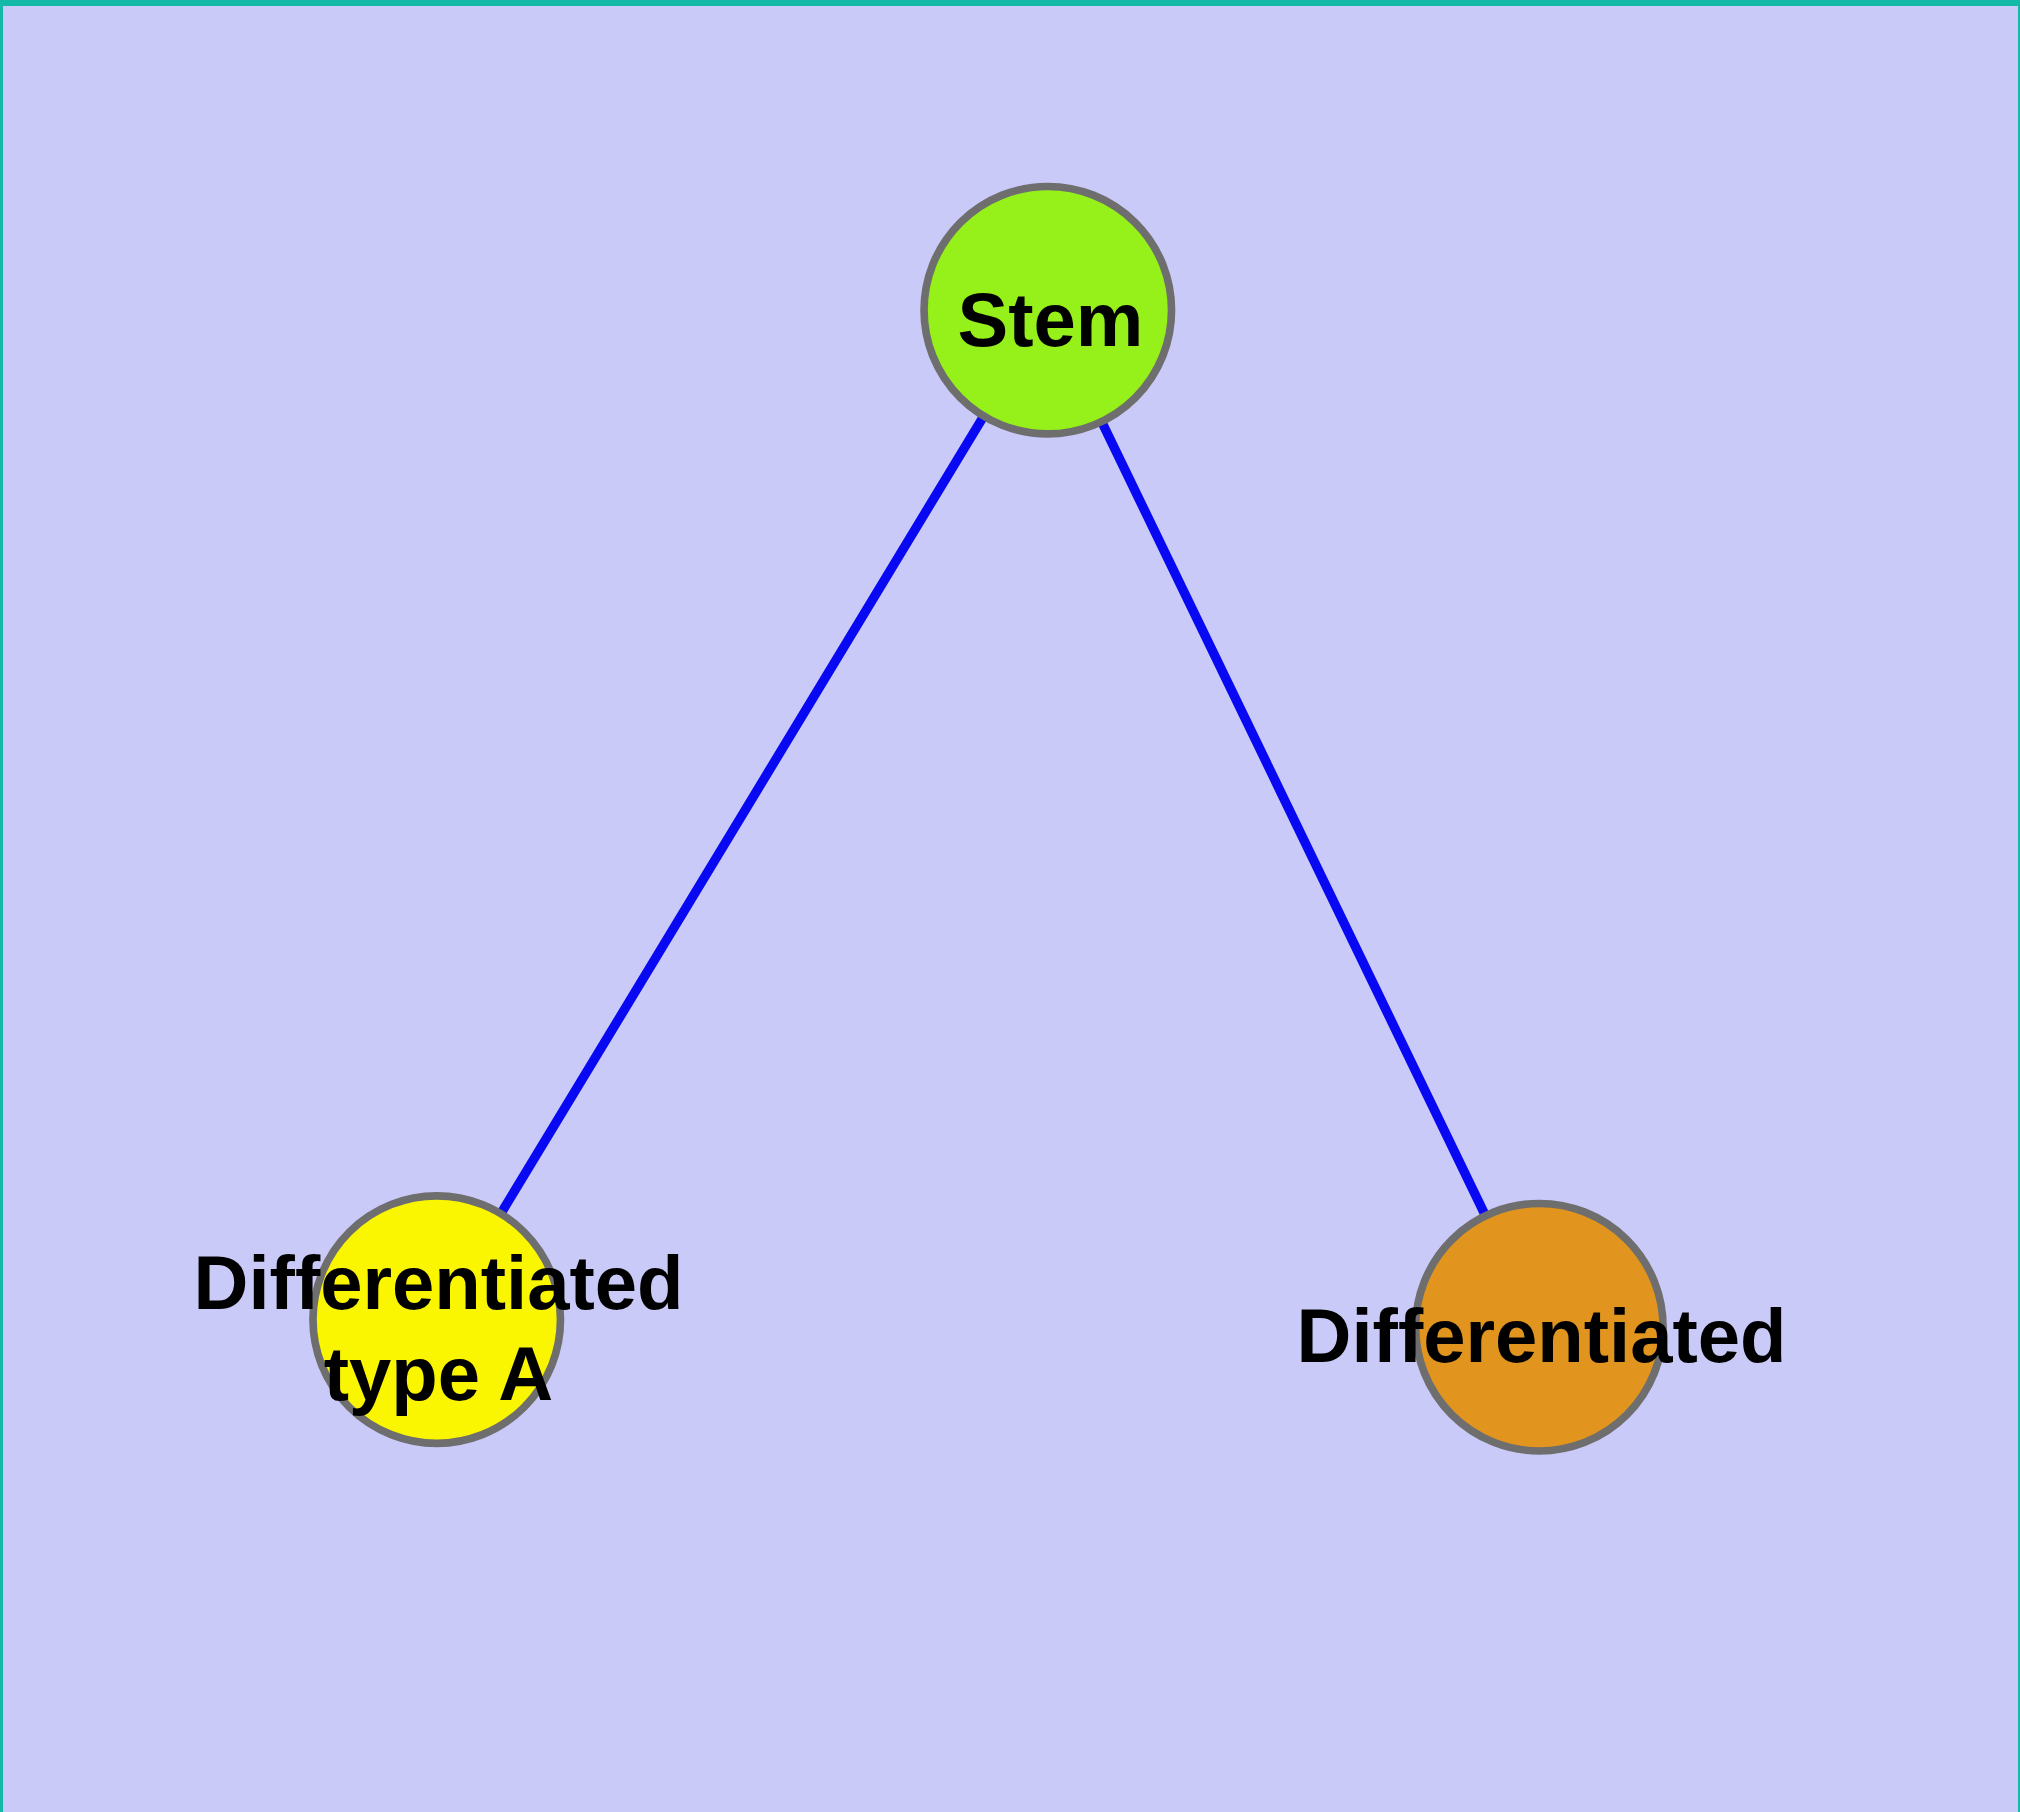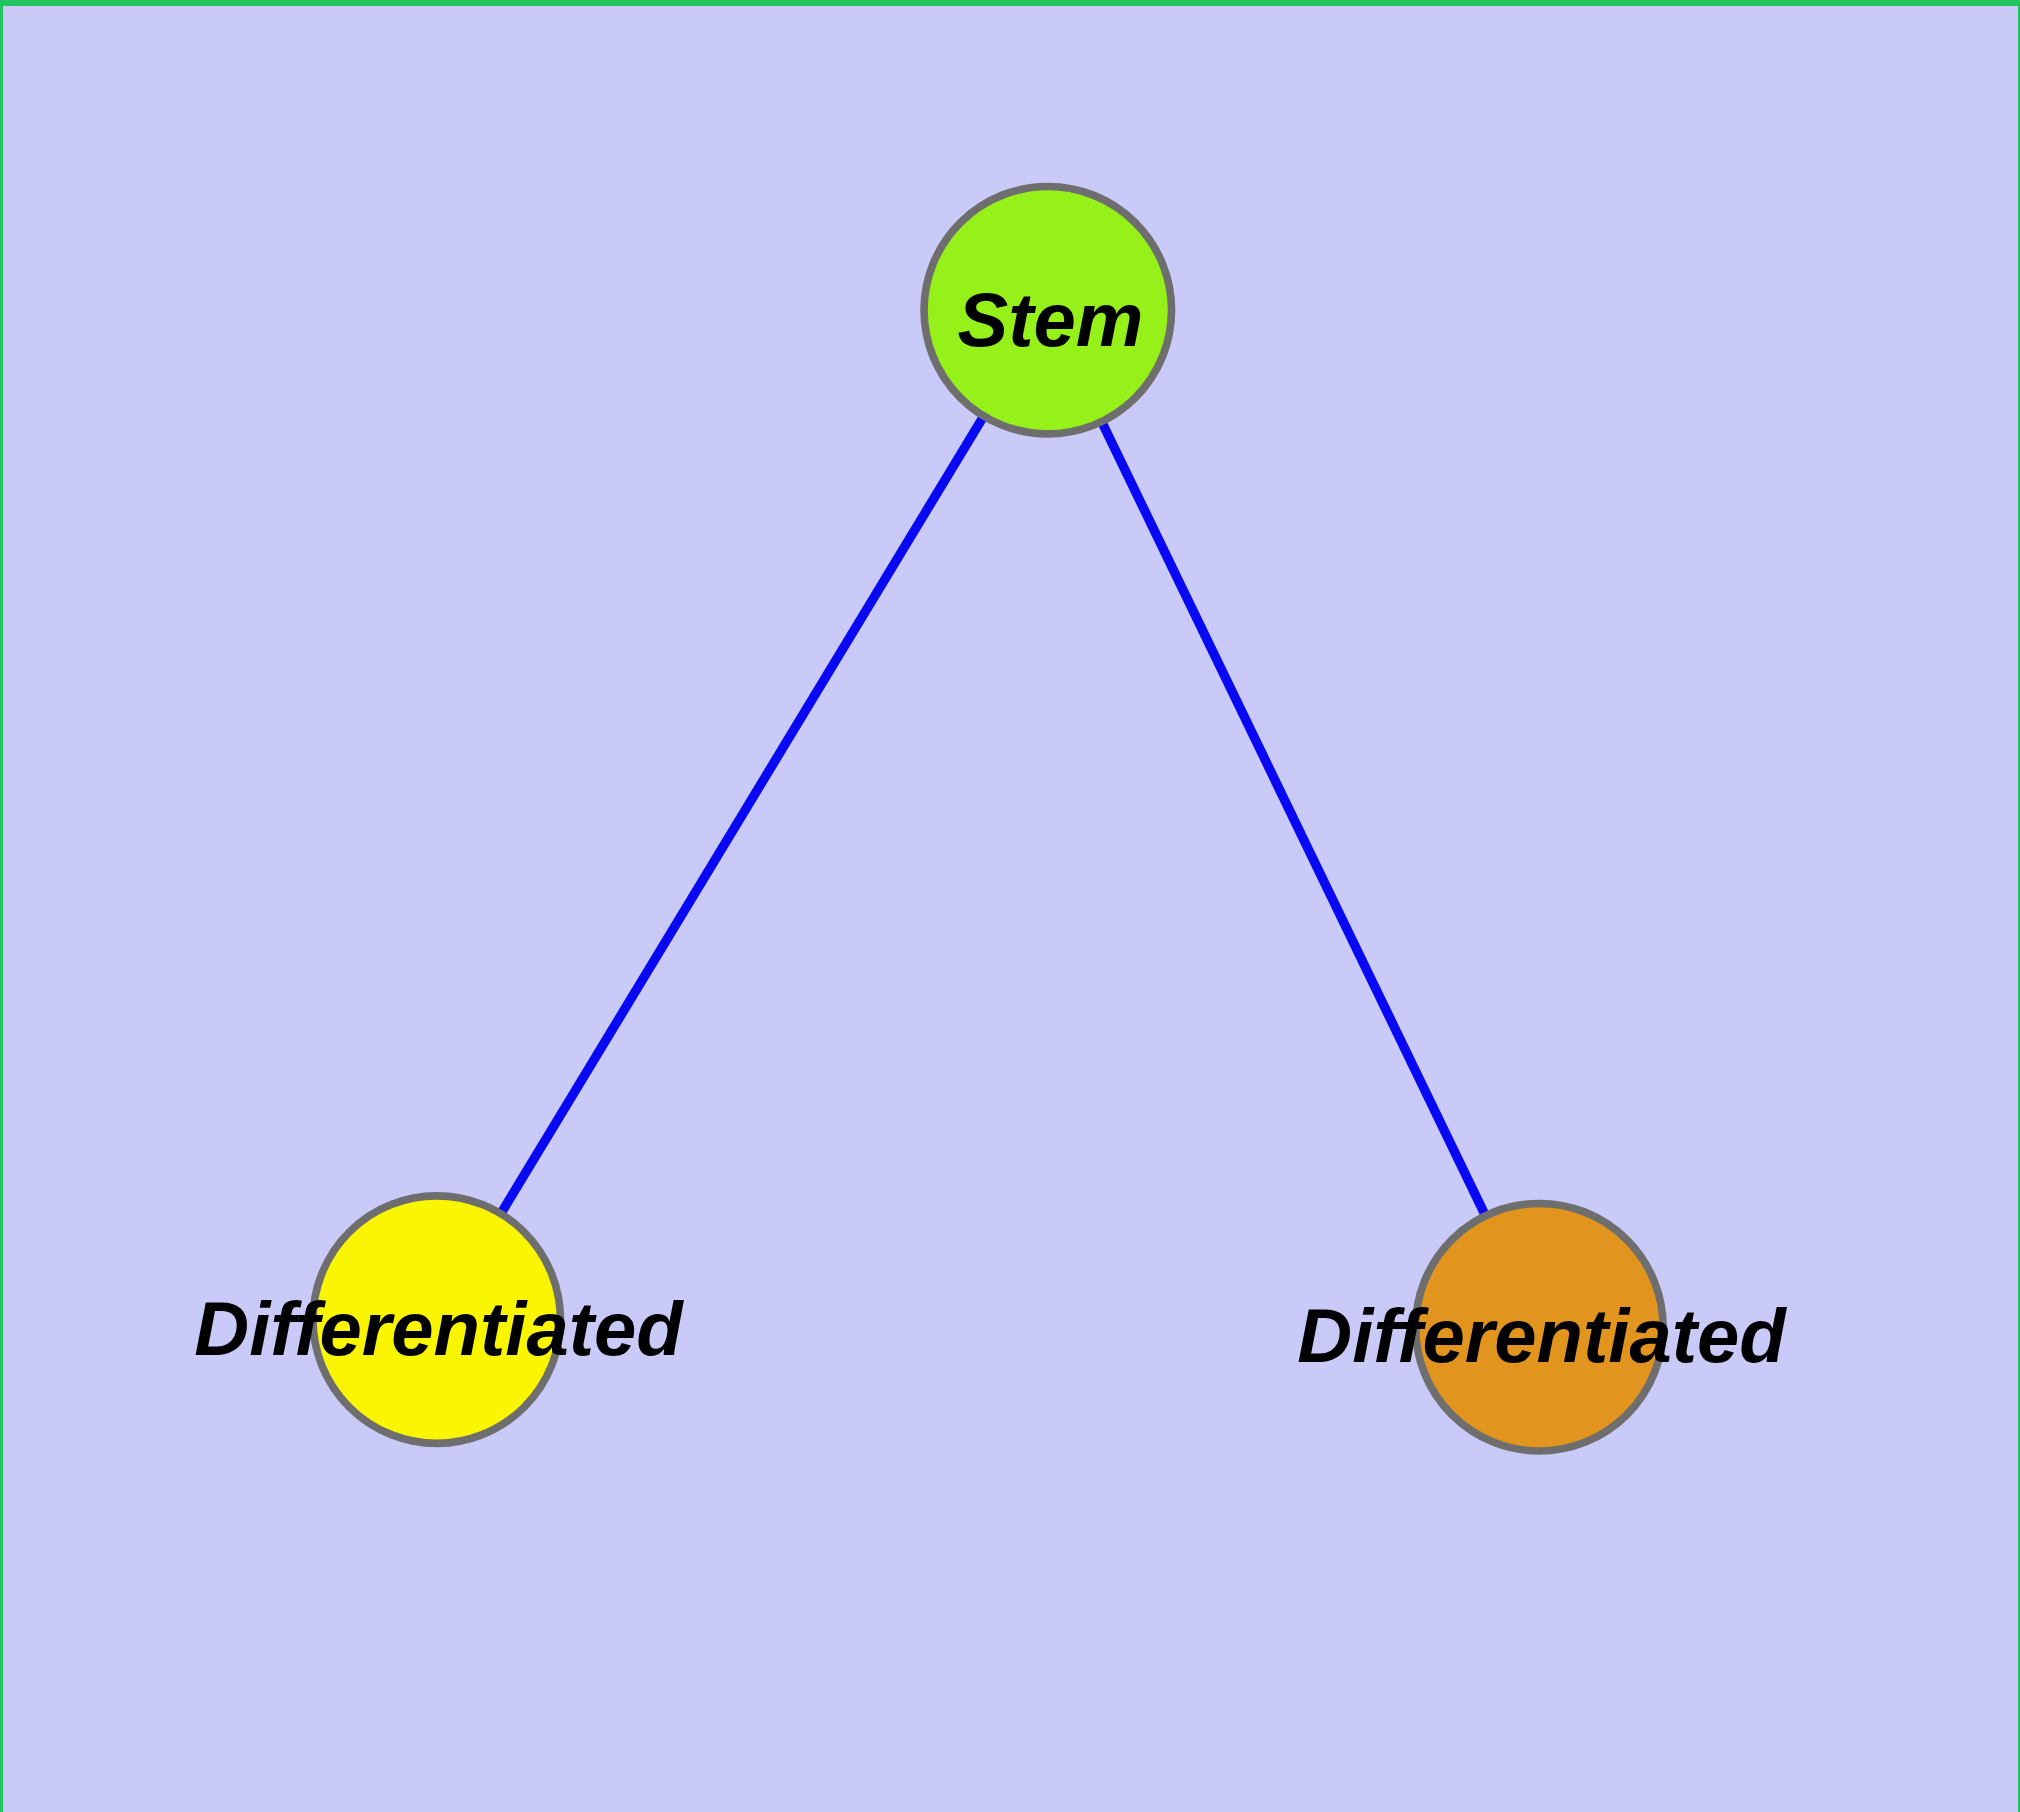--- a/index.html
+++ b/index.html
@@ -9,22 +9,21 @@
     height: 1812px;
     overflow: hidden;
     background: #ffffff;
     font-family: "Liberation Sans", sans-serif;
   }
   .page {
     position: absolute;
     top: 0; left: 0;
     width: 2021px;
     height: 1812px;
-    background: #22c55e;
-    font-style: italic;
+    background: #14b8a6;
   }
   .canvas {
     position: absolute;
     top: 6px;
     left: 2.5px;
     width: 2015px;
     height: 1806px;
     background: #cacaf8; 
   }
   .graph-svg {
@@ -69,20 +68,21 @@
       <circle cx="518" cy="1564" r="146" fill="#faf500"></circle>
       <circle cx="1819" cy="1573" r="146" fill="#e2951e"></circle>
     </svg>
 
     <div class="node-label" style="left:1048px; top:313px;">
       <span>Stem</span>
     </div>
 
     <div class="node-label" style="left:436px; top:1322px;">
       <span>Differentiated</span>
+      <span>type A</span>
     </div>
 
     <div class="node-label" style="left:1539px; top:1329px;">
       <span>Differentiated</span>
     </div>
 
   </div>
 </div>
 
 

